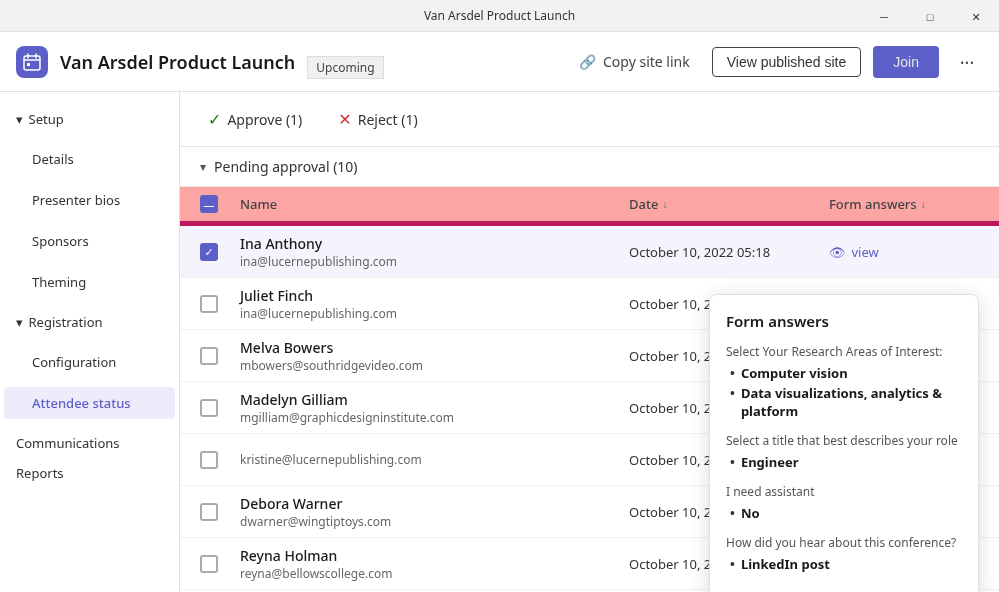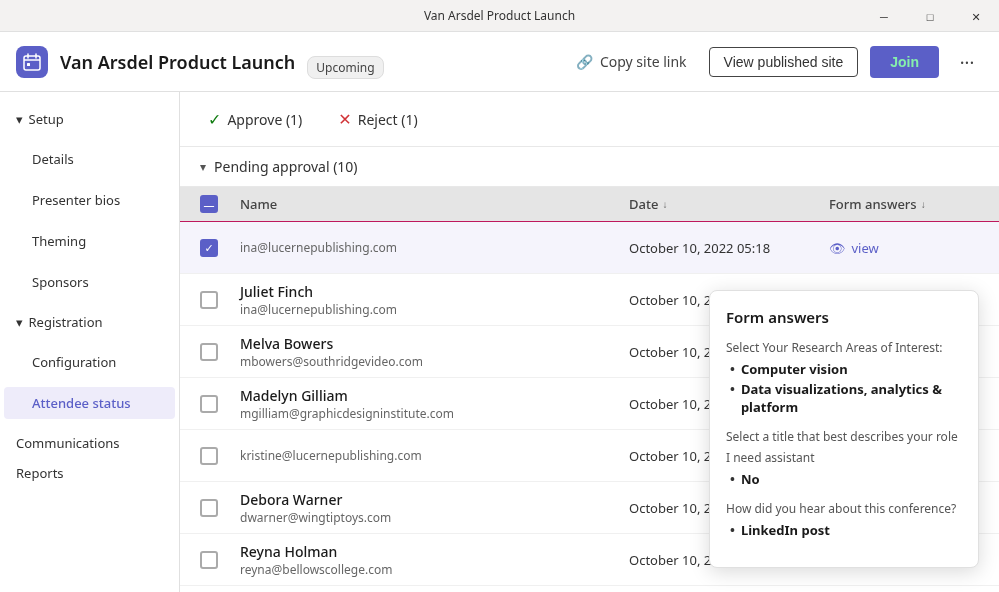--- a/index.html
+++ b/index.html
@@ -60,21 +60,21 @@
     .app-title {
       font-size: 18px;
       font-weight: 600;
       color: #1a1a1a;
     }
     .badge-upcoming {
       background: #f0f0f0;
       color: #444;
       font-size: 12px;
       padding: 2px 8px;
-      border-radius: 8px;
+      border-radius: 0;
       border: 1px solid #ddd;
       margin-top: 12px;
     }
     .topbar-spacer { flex: 1; }
     .copy-site-link {
       display: flex;
       align-items: center;
       gap: 6px;
       color: #444;
       font-size: 14px;
@@ -86,27 +86,27 @@
       border: 1px solid #444;
       background: #fff;
       color: #333;
       padding: 6px 14px;
       border-radius: 4px;
       cursor: pointer;
       font-size: 14px;
     }
     .btn-join {
       background: #5b5fc7;
-      color: #86efac;
+      color: #e5e5e5;
       border: none;
       padding: 8px 20px;
       border-radius: 4px;
       cursor: pointer;
       font-size: 14px;
-      font-weight: 700;
+      font-weight: 400;
     }
     .more-btn {
       width: 32px;
       height: 32px;
       display: flex;
       align-items: center;
       justify-content: center;
       border-radius: 4px;
       cursor: pointer;
       color: #444;
@@ -200,22 +200,22 @@
       font-size: 14px;
       border-bottom: 1px solid #e8e8e8;
     }
     .pending-header .chevron-down { color: #555; font-size: 12px; }
 
     
     .table-header {
       display: grid;
       grid-template-columns: 40px 1fr 200px 150px;
       padding: 8px 20px;
-      border-bottom: 1px solid #be185d;
-      background: #e5e5e5;
+      border-bottom: 5px solid #be185d;
+      background: #fca5a5;
     }
     .th {
       font-size: 13px;
       color: #444;
       font-weight: 500;
       display: flex;
       align-items: center;
       gap: 4px;
     }
     .sort-icon { font-size: 10px; color: #666; }
@@ -365,24 +365,24 @@
       <span>▾</span>
       <span>Setup</span>
     </div>
     <div class="sidebar-item">
       <span>Details</span>
     </div>
     <div class="sidebar-item">
       <span>Presenter bios</span>
     </div>
     <div class="sidebar-item">
+      <span>Sponsors</span>
+    </div>
+    <div class="sidebar-item">
       <span>Theming</span>
-    </div>
-    <div class="sidebar-item">
-      <span>Sponsors</span>
     </div>
     <div class="sidebar-section-header">
       <span>▾</span>
       <span>Registration</span>
     </div>
     <div class="sidebar-item">
       <span>Configuration</span>
     </div>
     <div class="sidebar-item active">
       <span>Attendee status</span>
@@ -428,20 +428,21 @@
         <span>Form answers</span>
         <span class="sort-icon">↓</span>
       </div>
     </div>
 
     <div class="table-row selected">
       <div>
         <div class="checkbox checked"></div>
       </div>
       <div>
+        <div class="attendee-name">Ina Anthony</div>
         <div class="attendee-email">ina@lucernepublishing.com</div>
       </div>
       <div class="date-cell">October 10, 2022 05:18</div>
       <div>
         <a class="view-link">
           <span>👁</span>
           <span>view</span>
         </a>
       </div>
     </div>
@@ -462,20 +463,25 @@
           <div class="popup-question">Select Your Research Areas of Interest:</div>
           <div class="popup-answers">
             <div class="popup-answer">
               <span>Computer vision</span>
             </div>
             <div class="popup-answer">
               <span>Data visualizations, analytics &amp; platform</span>
             </div>
           </div>
           <div class="popup-question">Select a title that best describes your role</div>
+          <div class="popup-answers">
+            <div class="popup-answer">
+              <span>Engineer</span>
+            </div>
+          </div>
           <div class="popup-question">I need assistant</div>
           <div class="popup-answers">
             <div class="popup-answer">
               <span>No</span>
             </div>
           </div>
           <div class="popup-question">How did you hear about this conference?</div>
           <div class="popup-answers">
             <div class="popup-answer">
               <span>LinkedIn post</span>

